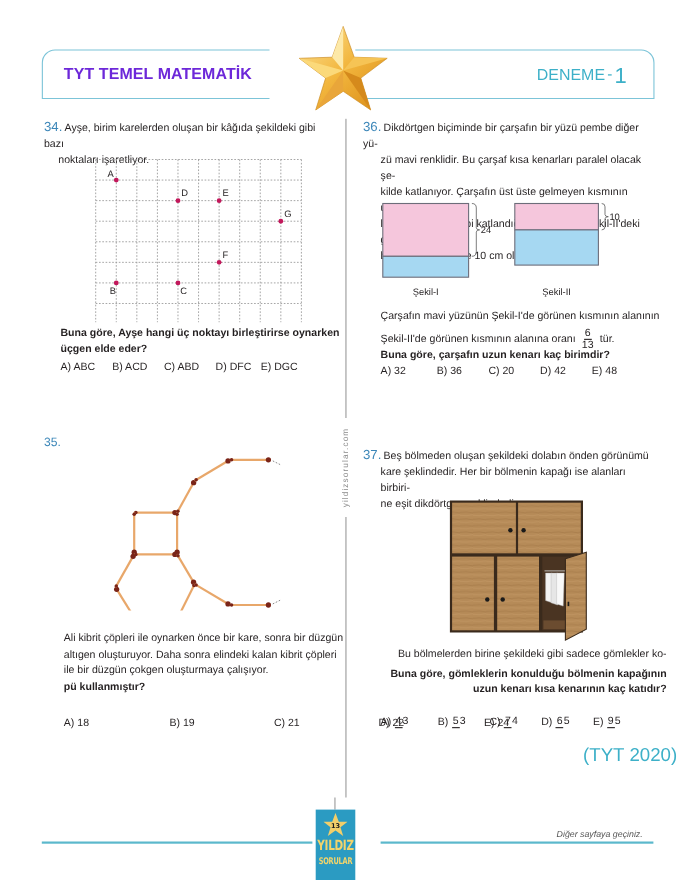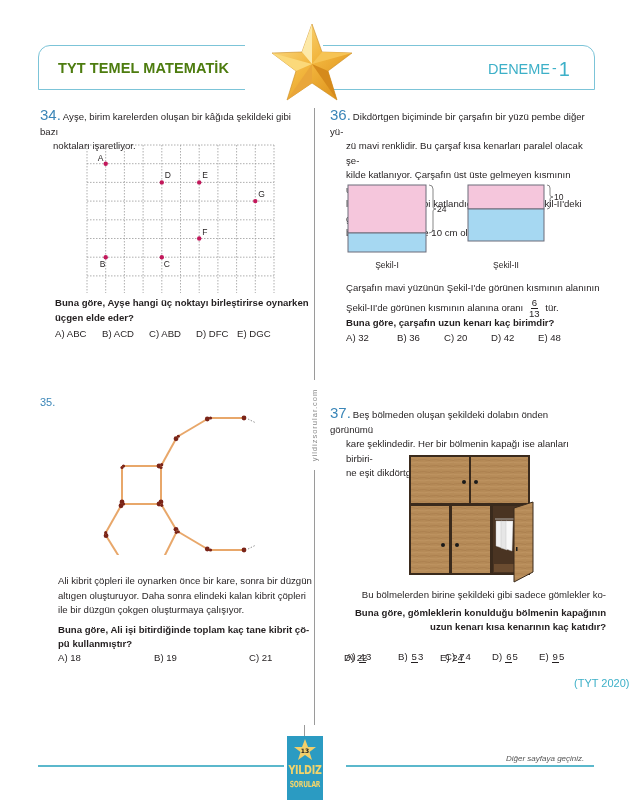--- a/index.html
+++ b/index.html
@@ -4,33 +4,33 @@
 <style>
   * { box-sizing: border-box; margin: 0; padding: 0; }
   html, body { width: 634px; height: 800px; background: #ffffff; overflow: hidden; }
   body { position: relative; font-family: "Liberation Sans", sans-serif; color: #231f20; }
 
   .abs { position: absolute; }
 
   
   .hdr-box { left: 38px; top: 45px; width: 557px; height: 45px;
              border: 1.5px solid #7cc4d8; border-radius: 12px 12px 0 0; border-bottom-width: 1.5px; }
-  .hdr-left { left: 58px; top: 60px; font-size: 14.5px; font-weight: bold; color: #4d7c0f; letter-spacing: 0.1px; }
+  .hdr-left { left: 58px; top: 60px; font-size: 14.5px; font-weight: bold; color: #6d28d9; letter-spacing: 0.1px; }
   .hdr-right { left: 488px; top: 58px; font-size: 14.5px; font-weight: normal; color: #3db0c8; }
   .hdr-right .num { font-size: 20px; vertical-align: -2px; margin-left: 2px; }
   .hdr-gap { left: 245px; top: 42px; width: 78px; height: 52px; background: #fff; }
 
   
   .divider { left: 314px; top: 108px; width: 1px; height: 617px; background: #9a9a9a; }
   .vert-site { left: 303px; top: 380px; width: 22px; height: 90px; background: #fff; }
   .vert-site span { position: absolute; left: 50%; top: 50%; transform: translate(-50%,-50%) rotate(-90deg);
                     white-space: nowrap; font-size: 7.5px; letter-spacing: 1px; color: #8a8a8a; }
 
   .q { font-size: 9.6px; line-height: 14.5px; }
-  .qnum { color: #3b86b8; font-size: 15px; font-weight: normal; margin-right: 2px; }
+  .qnum { color: #3b86b8; font-size: 12px; font-weight: normal; margin-right: 2px; }
   .bold { font-weight: bold; }
   .opts { display: flex; font-size: 9.6px; }
   .opts span { display: inline-block; }
 
   
   .q34 { left: 40px; top: 108px; width: 262px; }
   .q34-indent { padding-left: 13px; }
   .grid-svg { left: 85px; top: 143px; }
   .q34-ask { left: 55px; top: 296px; width: 262px; }
   .q34-opts { left: 55px; top: 328px; }
@@ -49,21 +49,21 @@
   .match-svg { left: 55px; top: 395px; }
   .q35-text { left: 58px; top: 574px; width: 262px; }
   .q35-opts { left: 58px; top: 652px; gap: 48px; }
 
   
   .q37 { left: 330px; top: 406px; width: 262px; }
   .ward-svg { left: 406px; top: 452px; }
   .q37-text { left: 346px; top: 588px; width: 260px; text-align: right; }
   .q37-opts { left: 346px; top: 651px; }
   .q37-opts .frac { font-size: 9.6px; }
-  .tyt { left: 530px; top: 677px; font-size: 11px; color: #3db0c8; margin-left: 44px; }
+  .tyt { left: 530px; top: 677px; font-size: 17px; color: #3db0c8; }
 
   
   .foot-line { top: 765px; height: 1.5px; background: #5bb8cc; }
   .foot-left { left: 38px; width: 246px; }
   .foot-right { left: 346px; width: 248px; }
   .foot-note { left: 506px; top: 754px; font-size: 8px; font-style: italic; color: #555; }
   .logo { left: 287px; top: 736px; width: 36px; height: 64px; background: #2b9bc2; text-align: center; }
   .logo .yil { position: absolute; left: 0; width: 100%; top: 28px; font-family: "DejaVu Sans", sans-serif; font-weight: bold;
                font-size: 9.5px; color: #f2d46b; letter-spacing: -0.3px; transform: scaleY(1.35); }
   .logo .sor { position: absolute; left: 0; width: 100%; top: 44px; font-family: "DejaVu Sans", sans-serif; font-weight: bold;
@@ -241,21 +241,20 @@
     <line x1="154" y1="155" x2="191" y2="155" stroke="#e8a76a" stroke-width="2"></line>
     <circle cx="189" cy="155" r="2.4" fill="#7a2418"></circle>
     <circle cx="155.5" cy="155" r="1.6" fill="#7a2418"></circle>
     <line x1="193" y1="24" x2="207" y2="31" stroke="#666" stroke-width="0.7" stroke-dasharray="1.5,1.5"></line>
     <line x1="193" y1="154" x2="207" y2="147" stroke="#666" stroke-width="0.7" stroke-dasharray="1.5,1.5"></line>
   </svg>
 <div class="abs q q35-text">
   <div>Ali kibrit çöpleri ile oynarken önce bir kare, sonra bir düzgün</div>
   <div>altıgen oluşturuyor. Daha sonra elindeki kalan kibrit çöpleri</div>
   <div>ile bir düzgün çokgen oluşturmaya çalışıyor.</div>
-  <div class="bold" style="margin-top:5px">Buna göre, Ali işi bitirdiğinde toplam kaç tane kibrit çö-</div>
   <div class="bold">pü kullanmıştır?</div>
 </div>
 <div class="abs opts q35-opts">
   <span style="width:48px">A) 18</span>
   <span style="width:47px">B) 19</span>
   <span style="width:47px">C) 21</span>
   <span style="width:48px">D) 22</span>
   <span>E) 24</span>
 </div>
 

